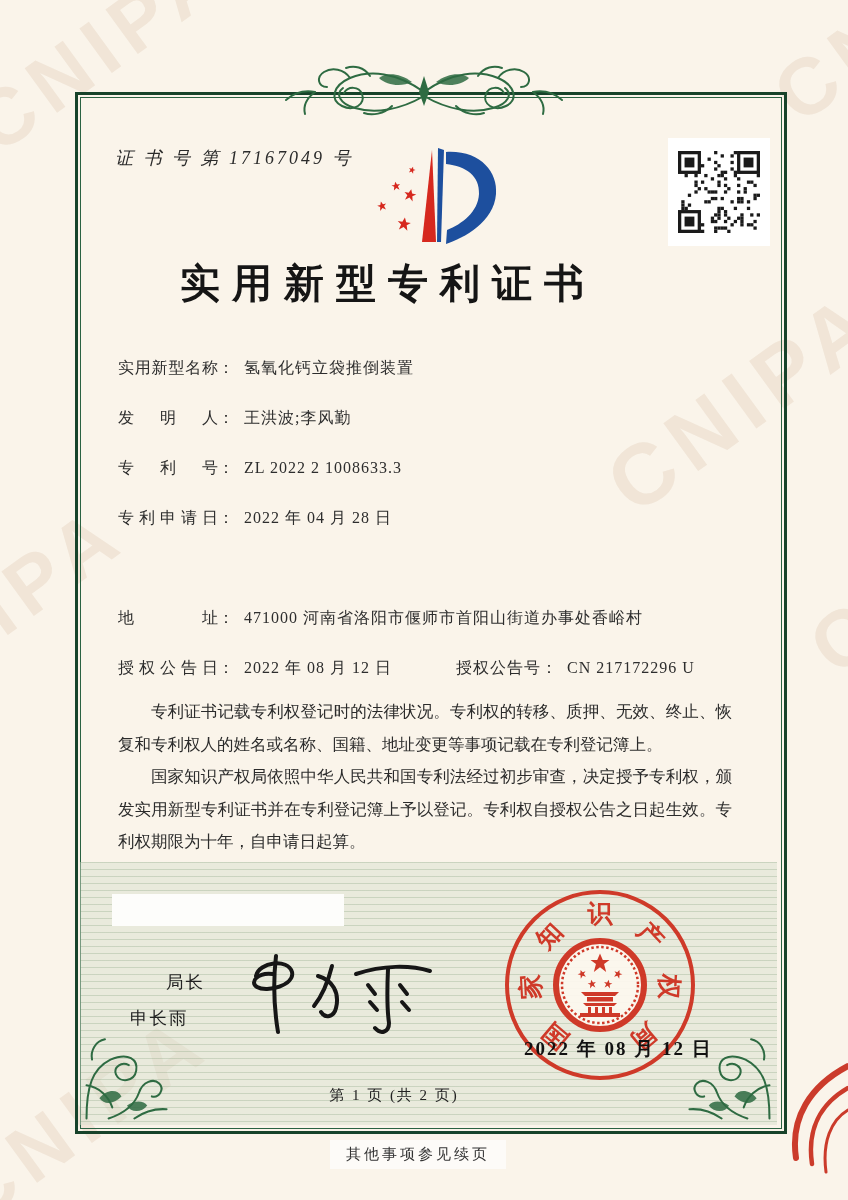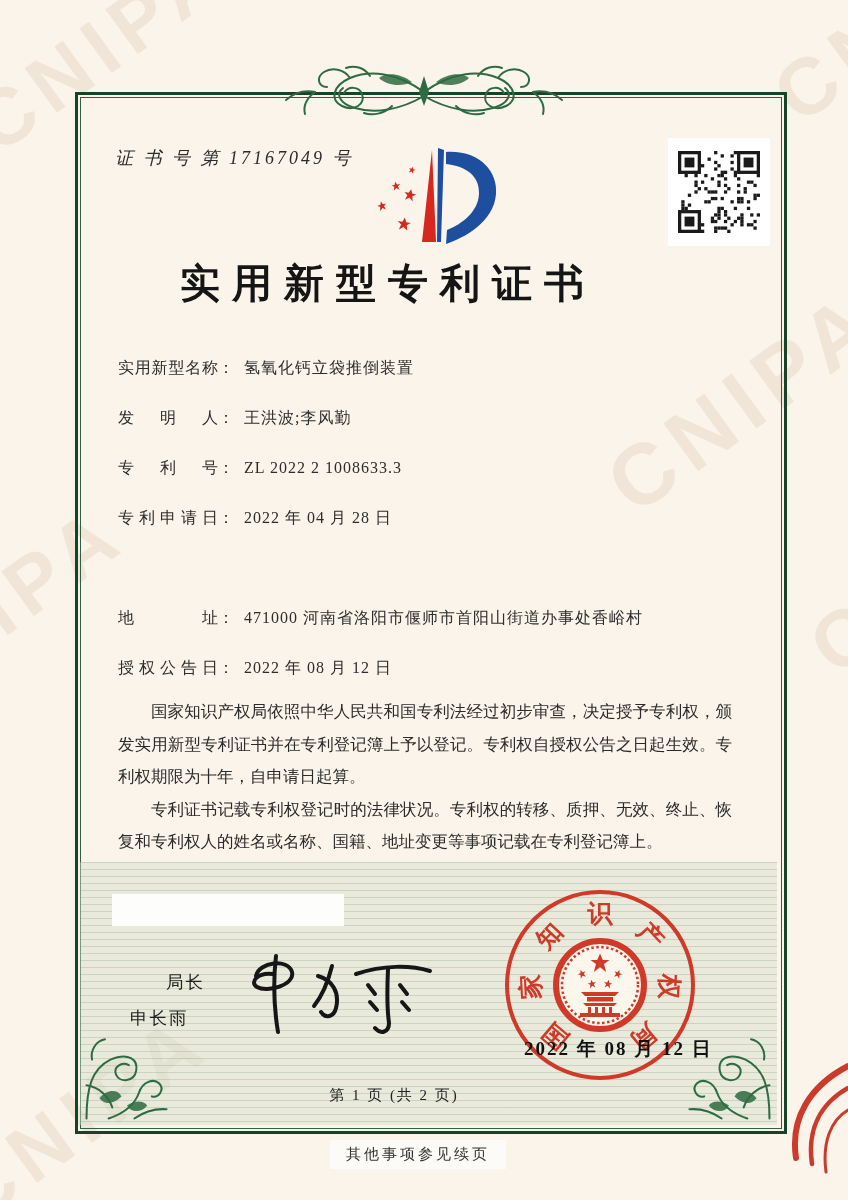--- a/index.html
+++ b/index.html
@@ -272,25 +272,28 @@
     <span class="flabel">专利号</span><span class="fcolon">：</span><span class="fvalue">ZL 2022 2 1008633.3</span>
   </div>
   <div class="frow" style="top:508px">
     <span class="flabel">专利申请日</span><span class="fcolon">：</span><span class="fvalue">2022 年 04 月 28 日</span>
   </div>
   <div class="frow" style="top:608px">
     <span class="flabel">地址</span><span class="fcolon">：</span><span class="fvalue">471000 河南省洛阳市偃师市首阳山街道办事处香峪村</span>
   </div>
   <div class="frow" style="top:658px">
     <span class="flabel">授权公告日</span><span class="fcolon">：</span><span class="fvalue">2022 年 08 月 12 日</span>
+    <span class="fpair2">
+      <span class="flabel">授权公告号</span><span class="fcolon">：</span><span class="fvalue">CN 217172296 U</span>
+    </span>
   </div>
 
   <div class="body-text">
+    <p>专利证书记载专利权登记时的法律状况。专利权的转移、质押、无效、终止、恢复和专利权人的姓名或名称、国籍、地址变更等事项记载在专利登记簿上。</p>
     <p>国家知识产权局依照中华人民共和国专利法经过初步审查，决定授予专利权，颁发实用新型专利证书并在专利登记簿上予以登记。专利权自授权公告之日起生效。专利权期限为十年，自申请日起算。</p>
-    <p>专利证书记载专利权登记时的法律状况。专利权的转移、质押、无效、终止、恢复和专利权人的姓名或名称、国籍、地址变更等事项记载在专利登记簿上。</p>
   </div>
 
   <div class="barcode-wrap">
     <svg id="bc-svg" width="224" height="24" viewBox="0 0 224 24">
         <rect x="1" y="0" width="undefined" height="24" fill="#111"></rect>
       </svg>
   </div>
 
   <div class="signer t1">局长</div>
   <div class="signer t2">申长雨</div>

